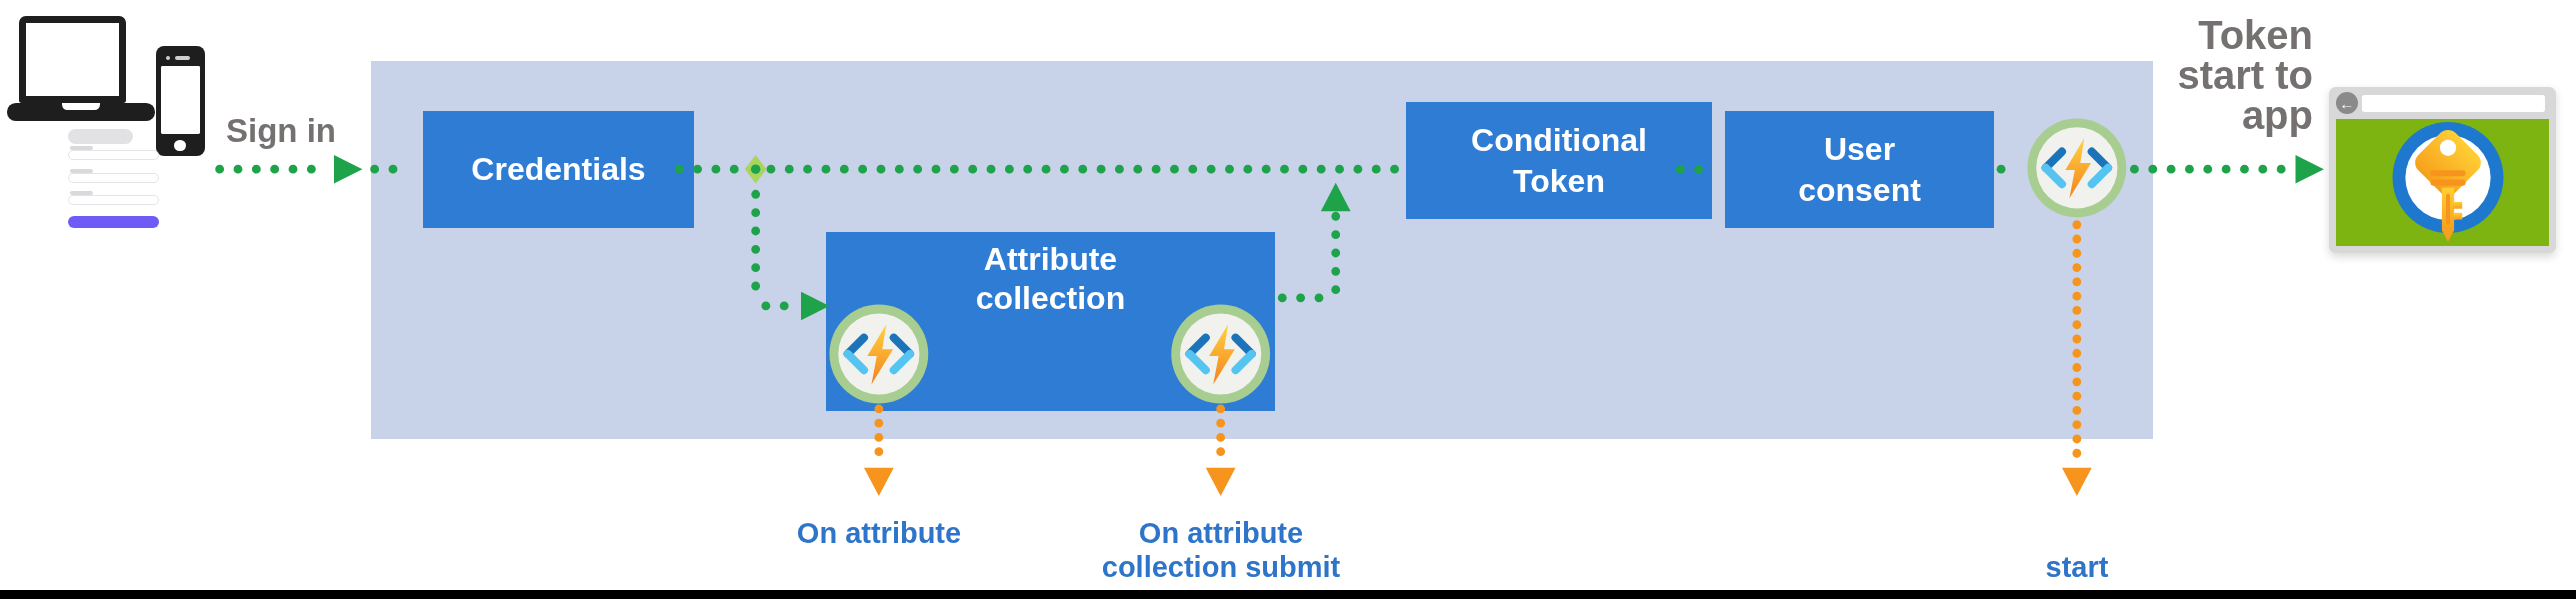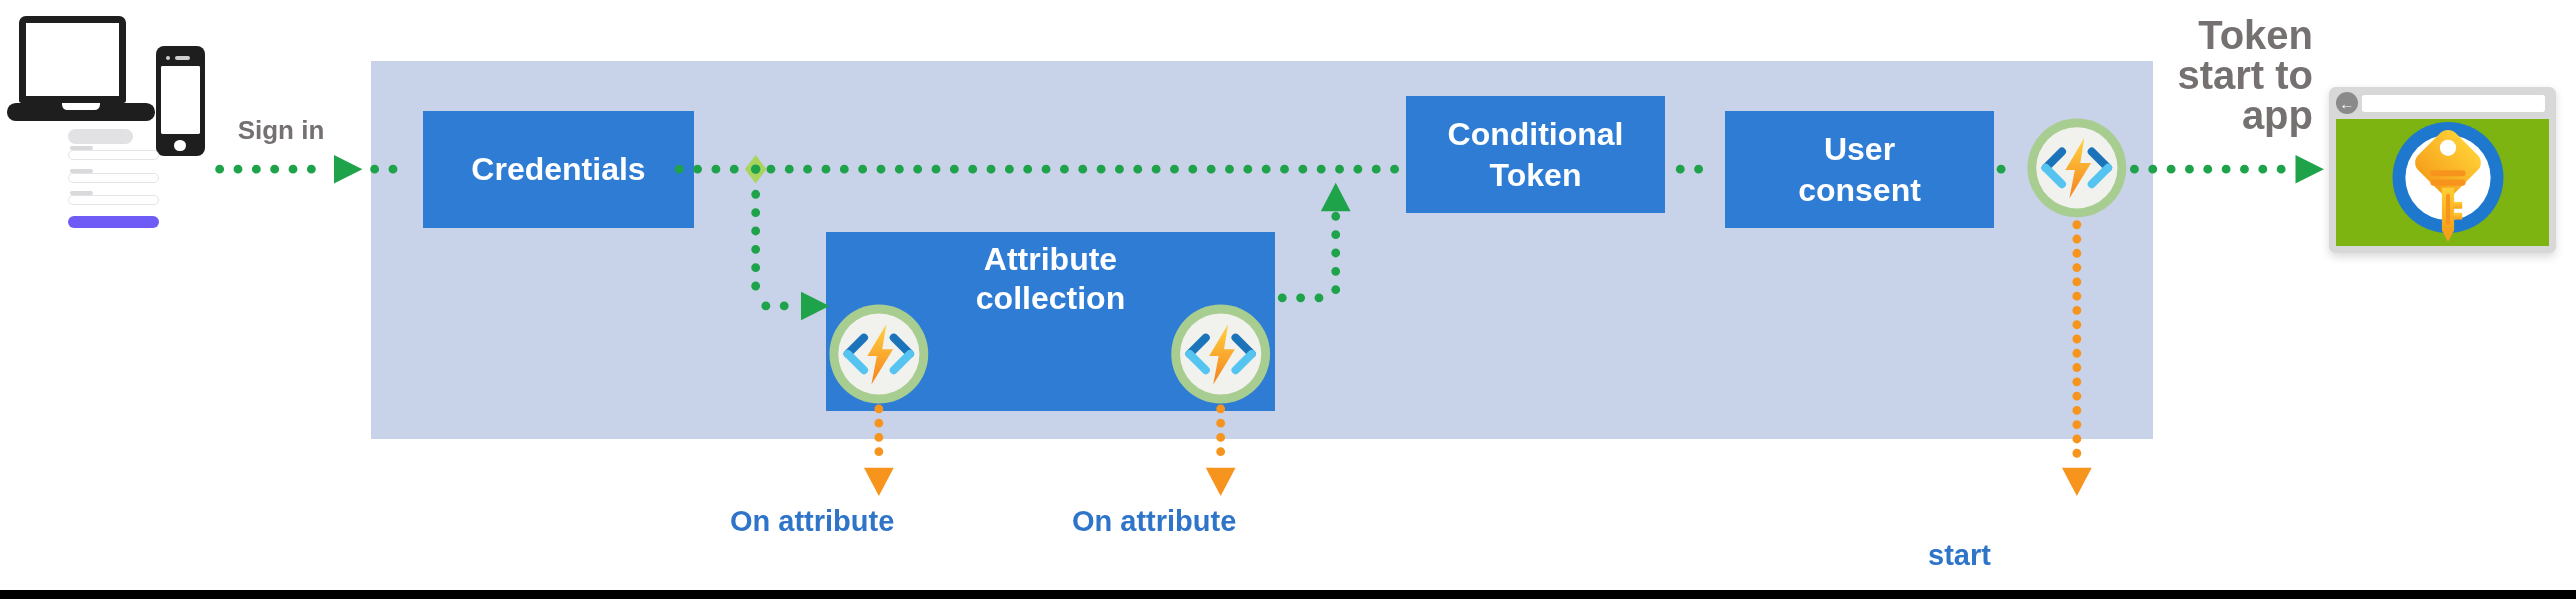--- a/index.html
+++ b/index.html
@@ -39,28 +39,28 @@
   .form-field{left:68px;width:91px;height:10.2px;background:#fff;border:1.4px solid #E4E4E8;border-radius:6.1px;}
   .form-button{left:68px;top:216px;width:91px;height:11.5px;background:var(--c-form_purple);border-radius:6.1px;}
 
   
   .flow-container{left:371px;top:61px;width:1782px;height:378px;background:var(--c-container);}
 
   
   .step{background:var(--c-box_blue);color:#fff;display:flex;flex-direction:column;justify-content:center;
     align-items:center;text-align:center;font-size:32px;font-weight:600;line-height:41px;}
   .step-credentials{left:399px;top:111px;width:271px;height:117px;margin-left:24px;}
-  .step-conditional{left:1406px;top:96px;width:259px;height:117px;}
+  .step-conditional{left:1406px;top:102px;width:306px;height:117px;}
   .step-consent{left:1725px;top:111px;width:269px;height:117px;}
   .step-attribute{left:826px;top:232px;width:449px;height:179px;justify-content:flex-start;padding-top:8px;line-height:39px;}
 
   
   .gray-label{color:var(--c-label_gray);font-weight:700;font-size:31px;line-height:37px;text-align:center;}
-  .blue-label{color:var(--c-label_blue);font-weight:700;font-size:29px;line-height:34px;}
-  .lbl-signin{left:203px;top:112px;width:156px;font-size:26px;}
+  .blue-label{color:var(--c-label_blue);font-weight:700;font-size:29px;line-height:34px;text-align:center;margin-top:12px;}
+  .lbl-signin{left:203px;top:112px;width:156px;font-size:33px;}
   .lbl-newuser{left:583px;top:313px;width:190px;}
   .lbl-createuser{left:1306px;top:313px;width:135px;}
   .lbl-token-issued{left:2147px;top:15px;width:166px;font-size:40px;line-height:40px;text-align:right;}
   .lbl-ev-start{left:730px;top:504px;width:298px;}
   .lbl-ev-submit{left:1072px;top:504px;width:298px;}
   .lbl-ev-token{left:1928px;top:504px;width:298px;}
 
   
   .browser{left:2329px;top:87px;width:227px;height:166px;background:var(--c-browser_frame);
     border-radius:6.8px;box-shadow:0 3.4px 8.1px rgba(0,0,0,.15);}
@@ -138,20 +138,21 @@
 <div class="abs step step-consent">
   <span>User</span>
   <span>consent</span>
 </div>
 
 <div class="abs blue-label lbl-ev-start">
   <span>On attribute</span><br>
 </div>
 <div class="abs blue-label lbl-ev-submit">
   <span>On attribute</span><br>
+  <span>collection submit</span>
 </div>
 <div class="abs blue-label lbl-ev-token">
   <br>
   <span>start</span>
 </div>
 
 <div class="abs browser">
   <div class="browser-back">←</div>
   <div class="browser-address"></div>
   <div class="browser-content">

